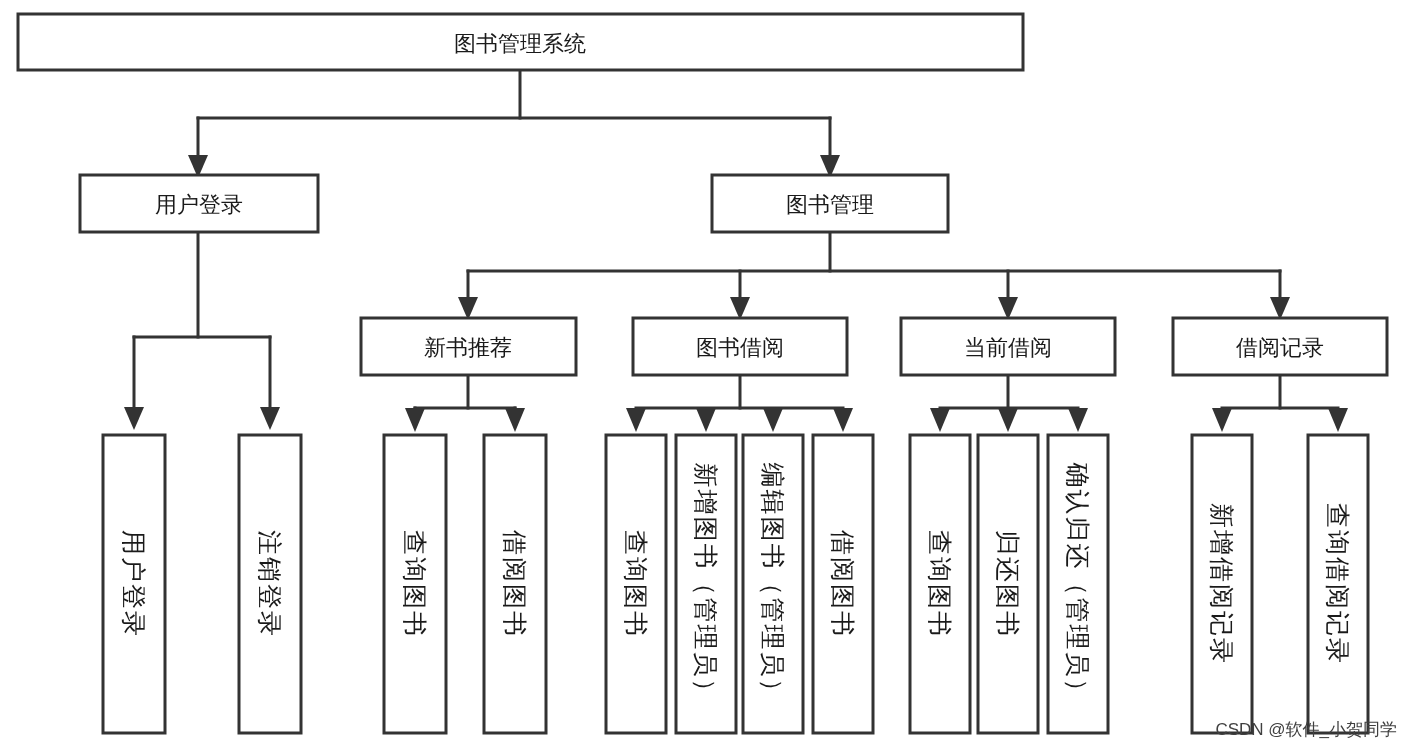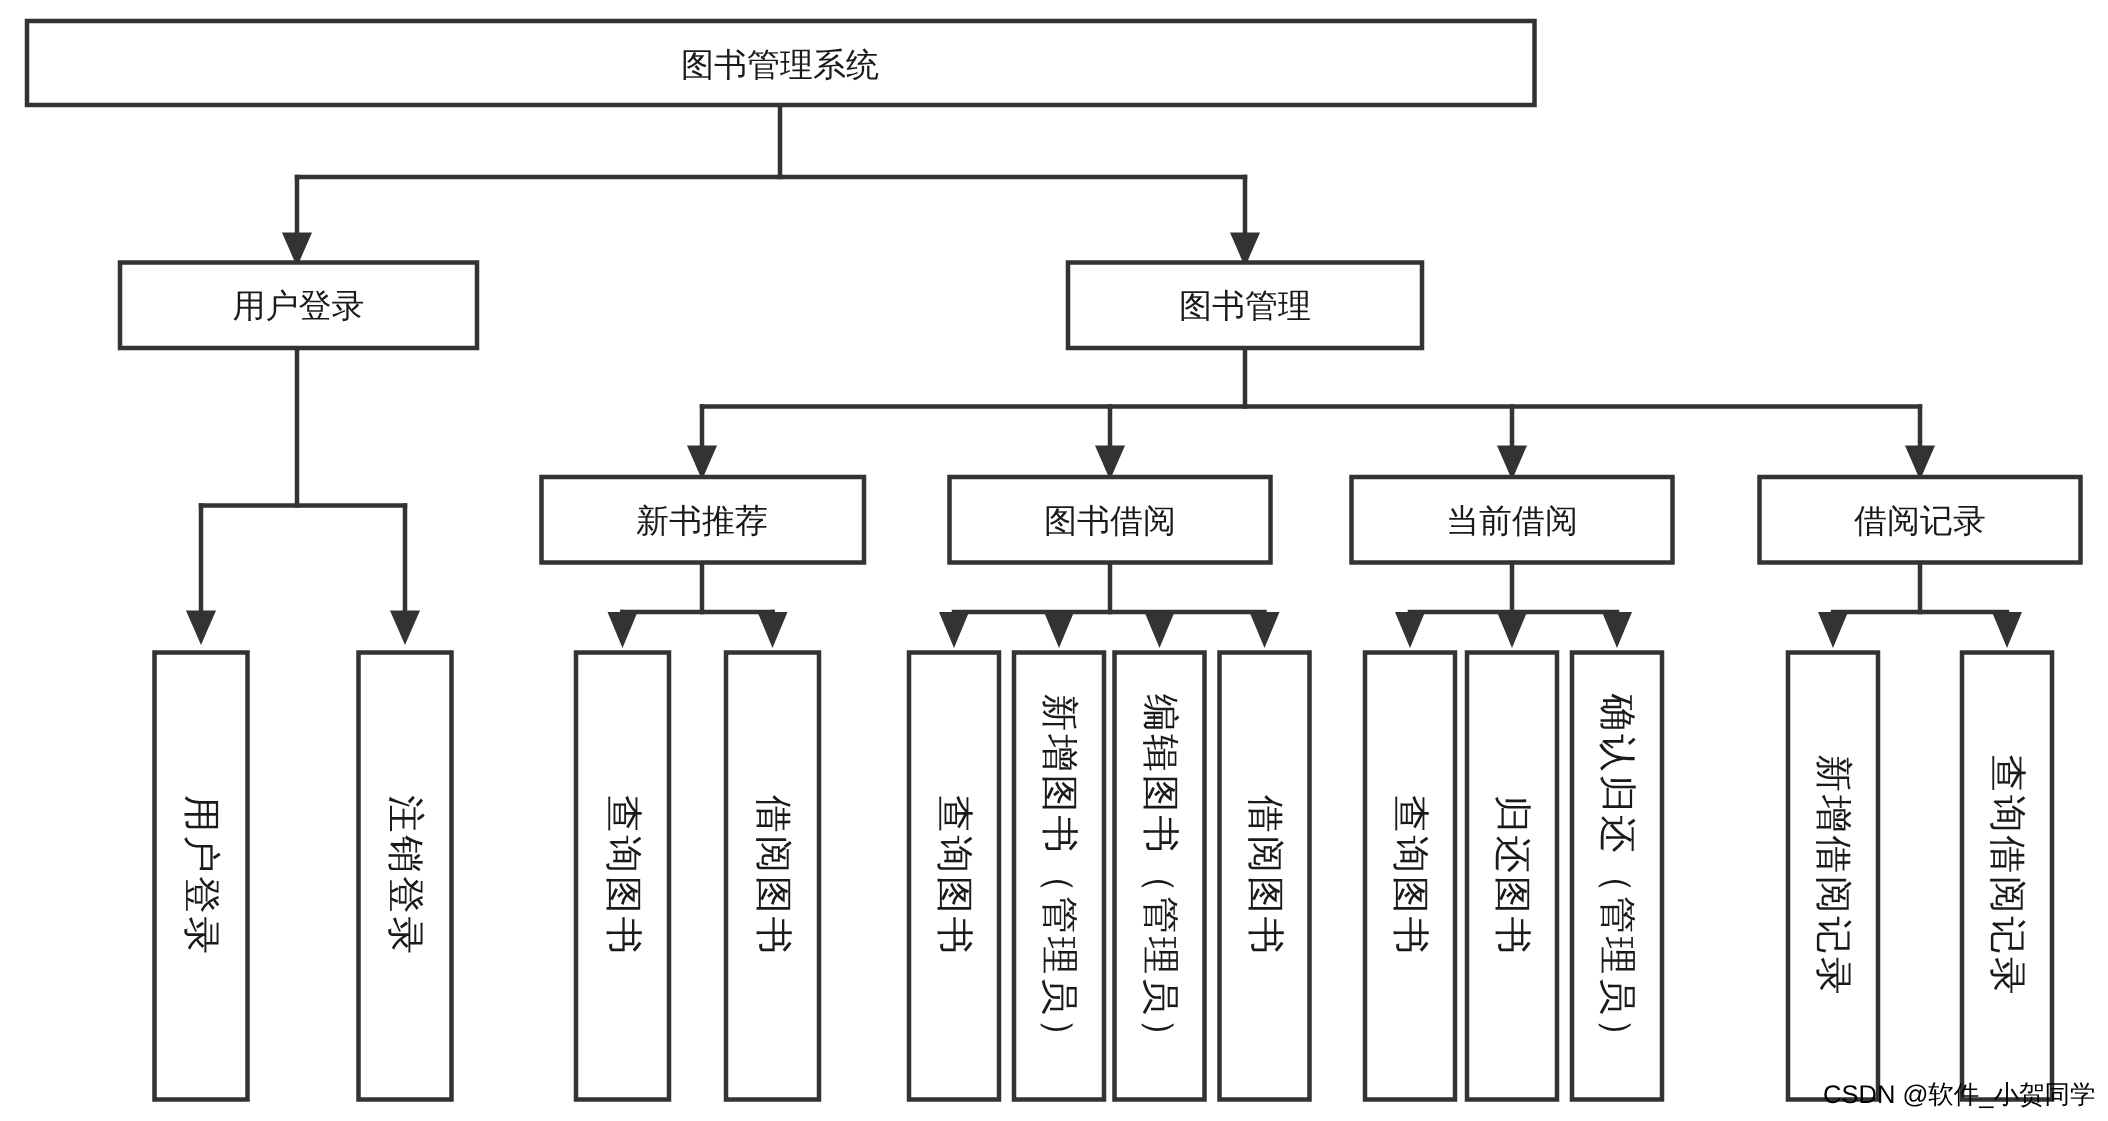--- a/index.html
+++ b/index.html
@@ -55,21 +55,21 @@
   .arrow-head {
     fill: #333333;
     stroke: none;
   }
   .watermark {
     position: absolute;
     right: 8px;
     bottom: 6px;
     font-family: "Liberation Sans", "DejaVu Sans", sans-serif;
     font-size: 17px;
-    color: #000000;
+    color: #404040;
     white-space: nowrap;
     user-select: none;
   }
 </style>
 </head>
 <body>
 
 <div id="diagram-root">
 
   <svg id="flow" viewBox="0 0 1405 747" xmlns="http://www.w3.org/2000/svg">

